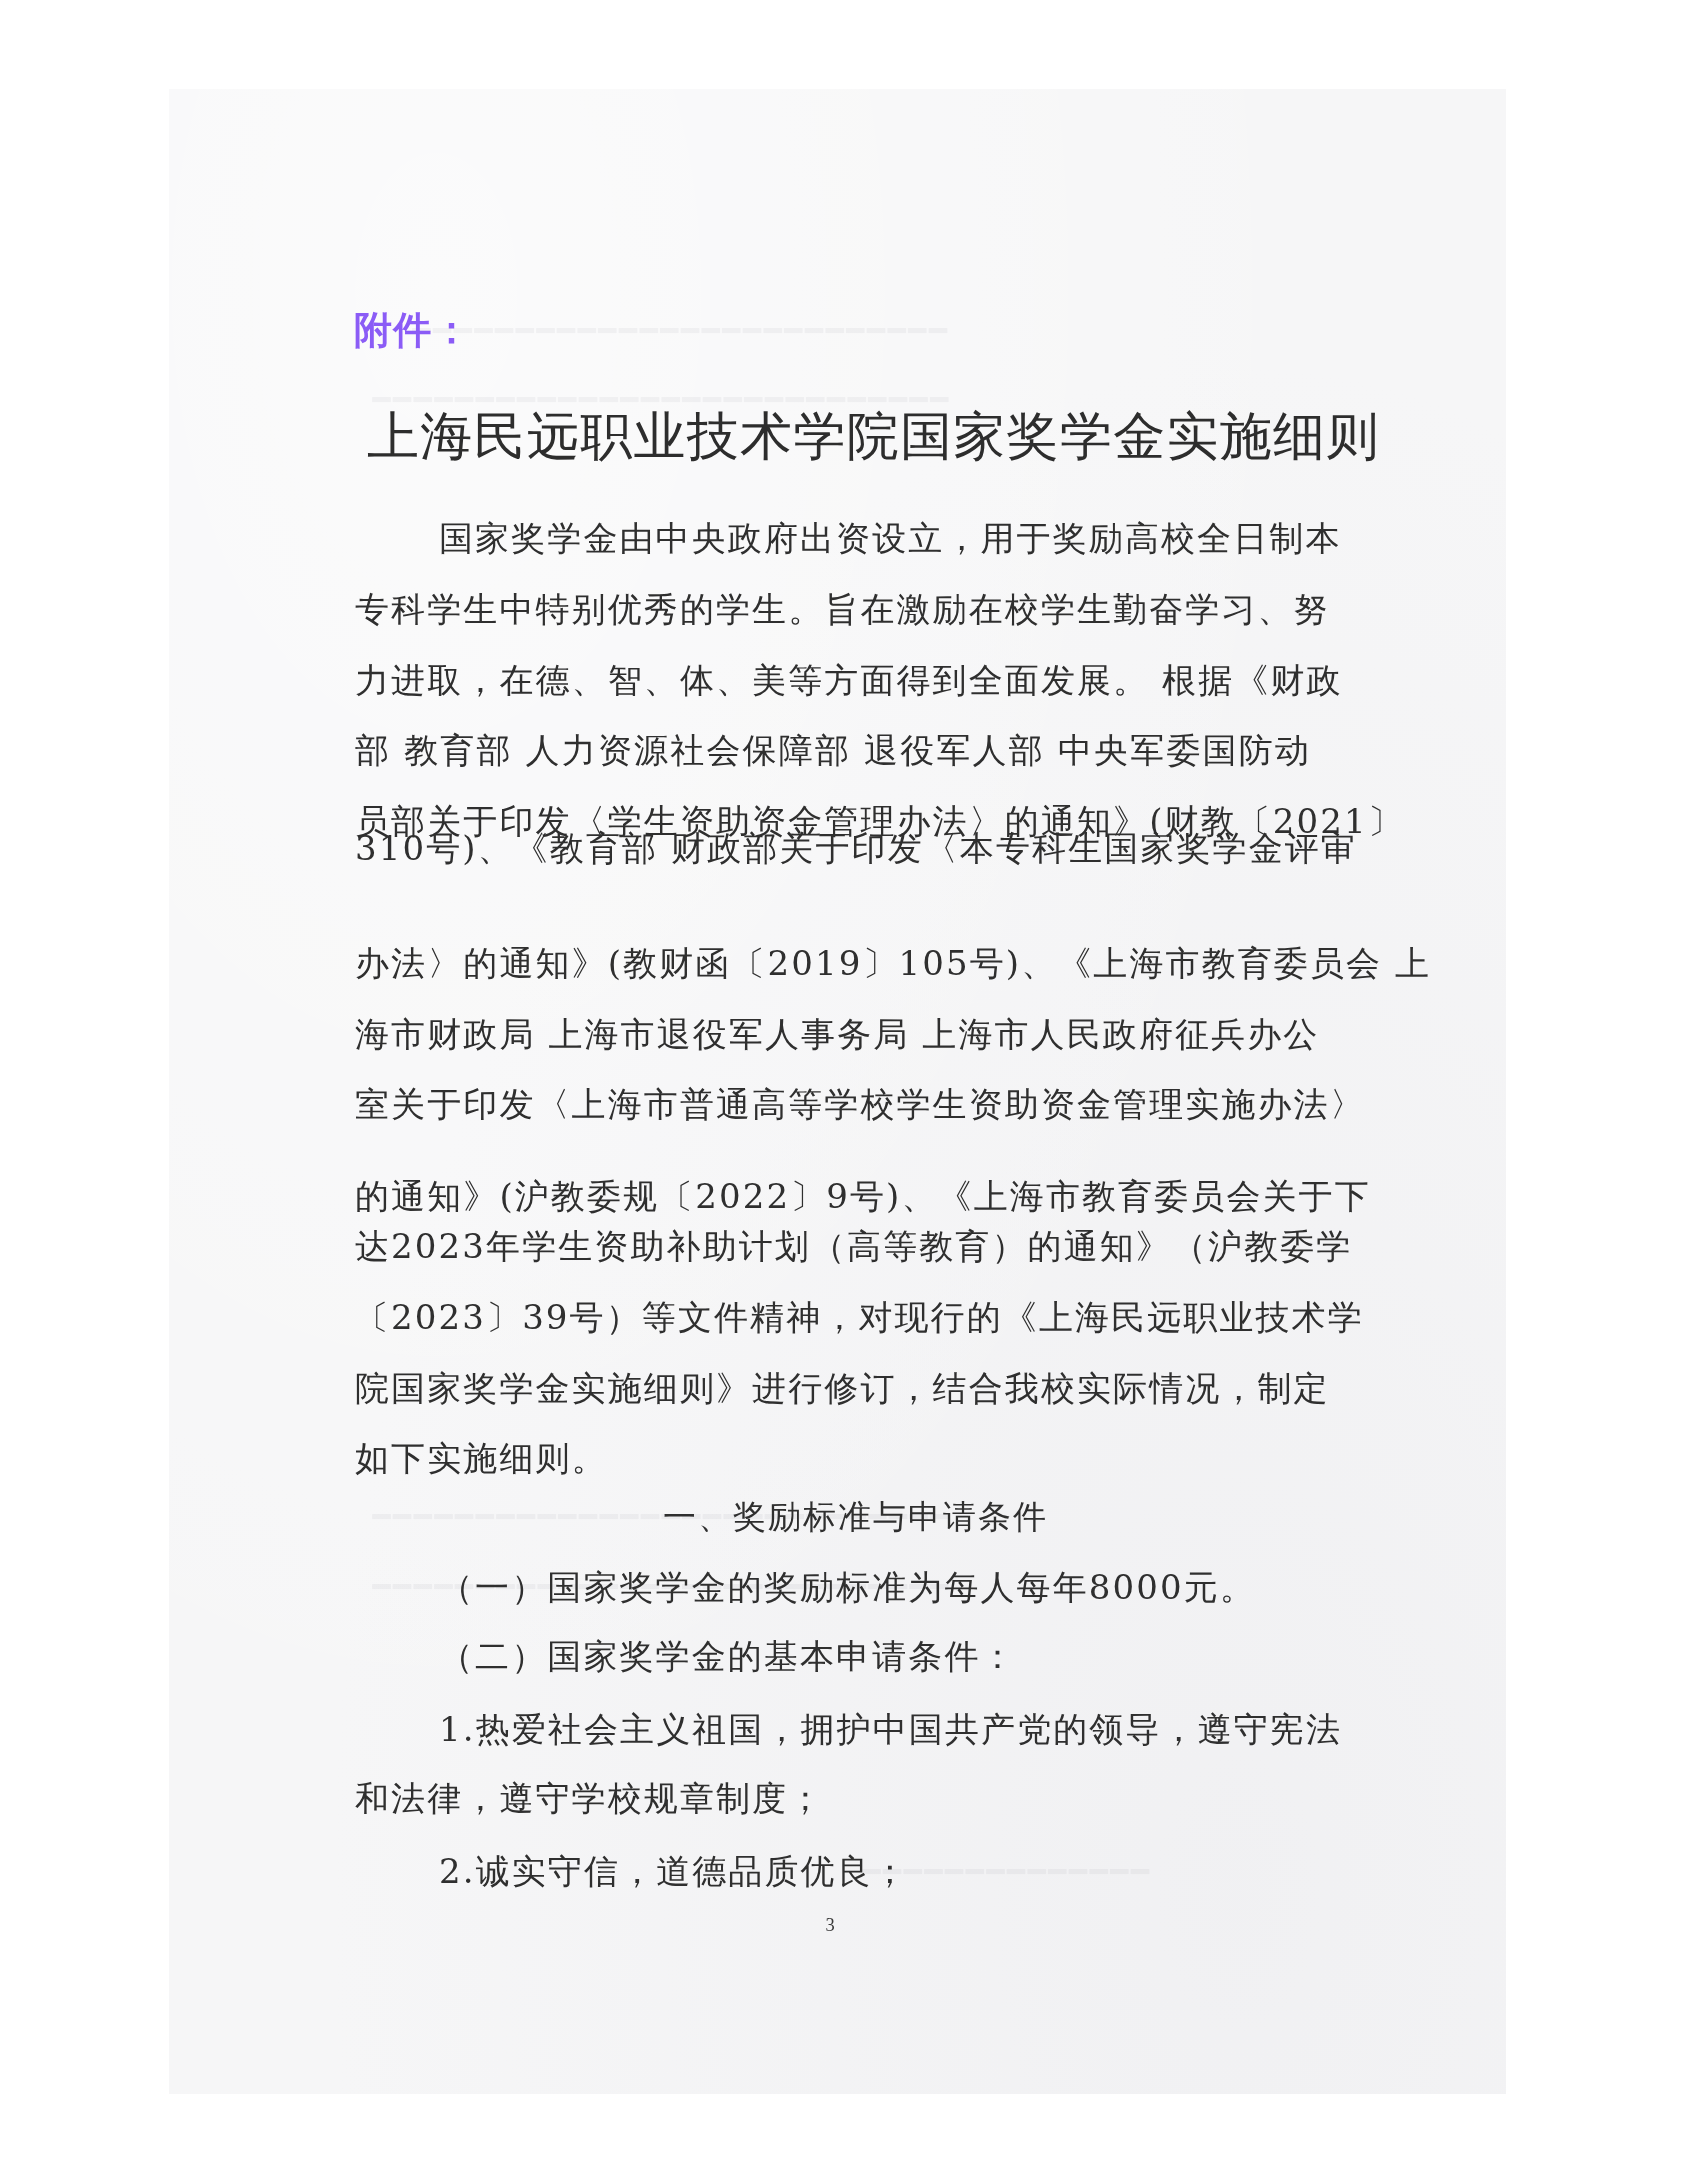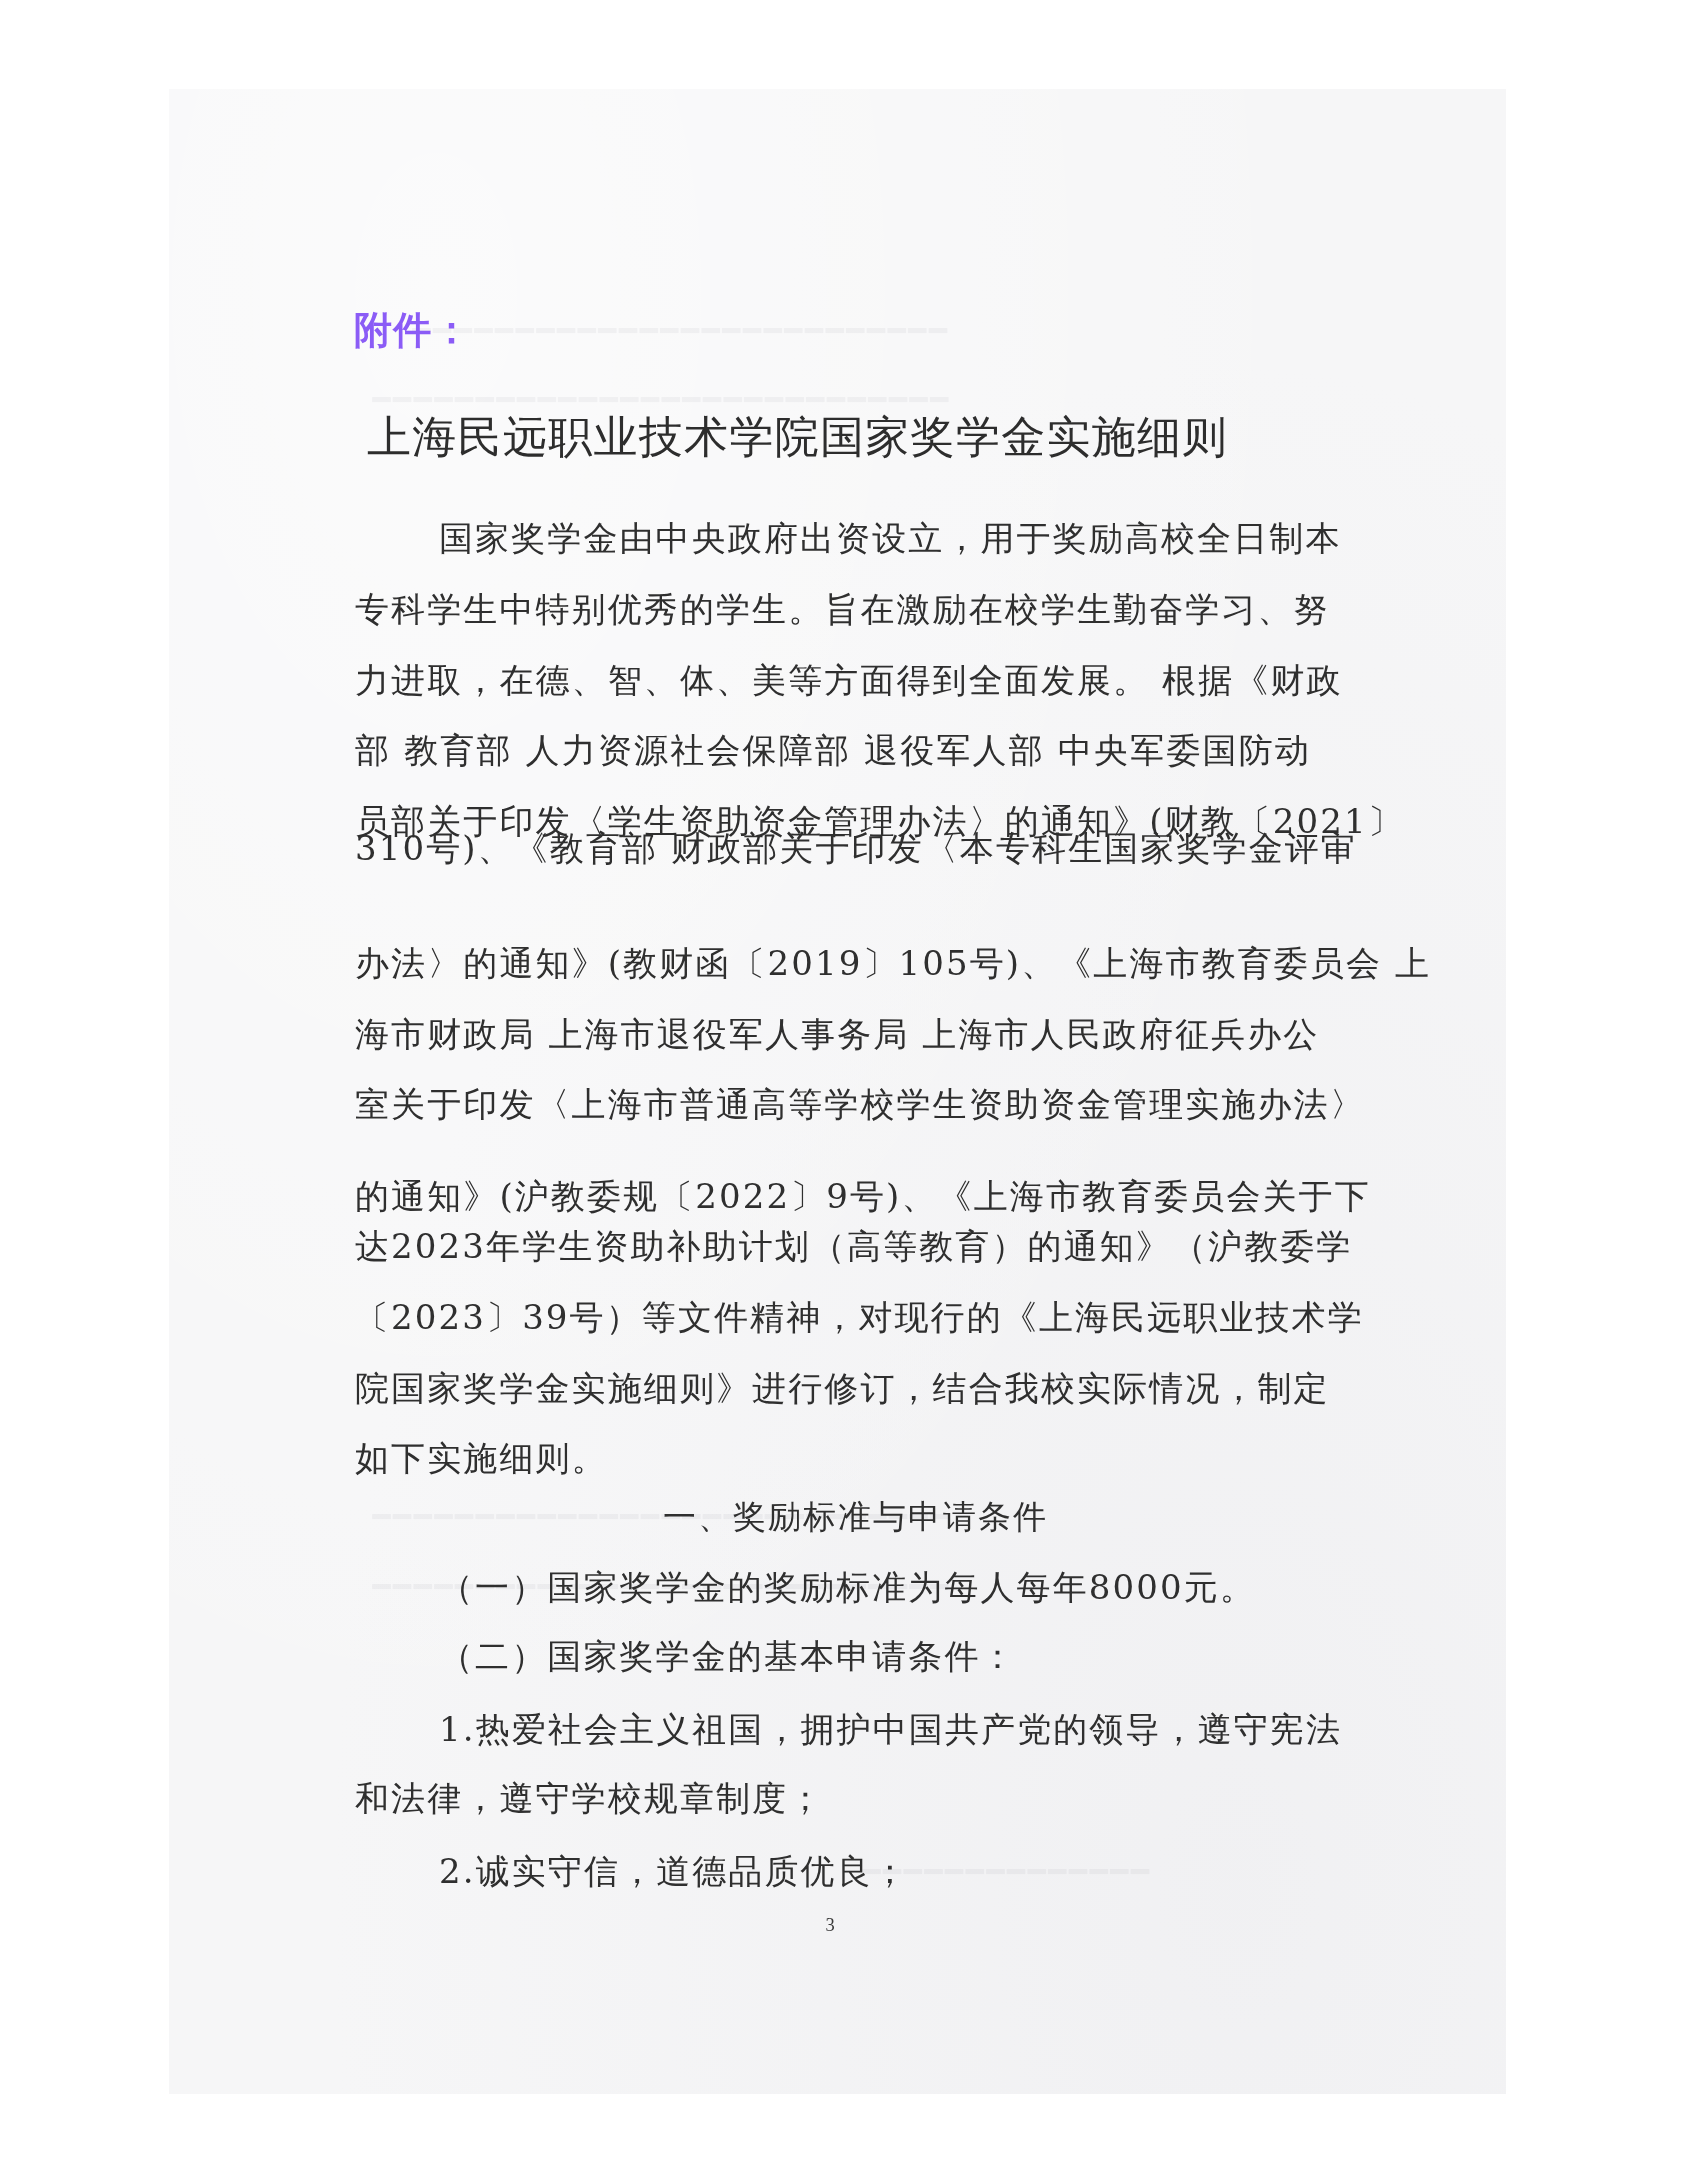--- a/index.html
+++ b/index.html
@@ -56,21 +56,21 @@
       line-height: 40px;
       color: #8b5cf6;
       letter-spacing: 1.3px;
     }
     .doc-title {
       position: absolute;
       left: 367px;
       top: 410px;
       width: 860px;
       font-family: "DejaVu Sans", "Liberation Sans", sans-serif;
-      font-size: 44px;
+      font-size: 52px;
       line-height: 53px;
       color: #2d2d2d;
       letter-spacing: 1.3px;
       white-space: nowrap;
     }
     .section-heading {
       position: absolute;
       left: 0;
       width: 1687px;
       top: 1497px;

